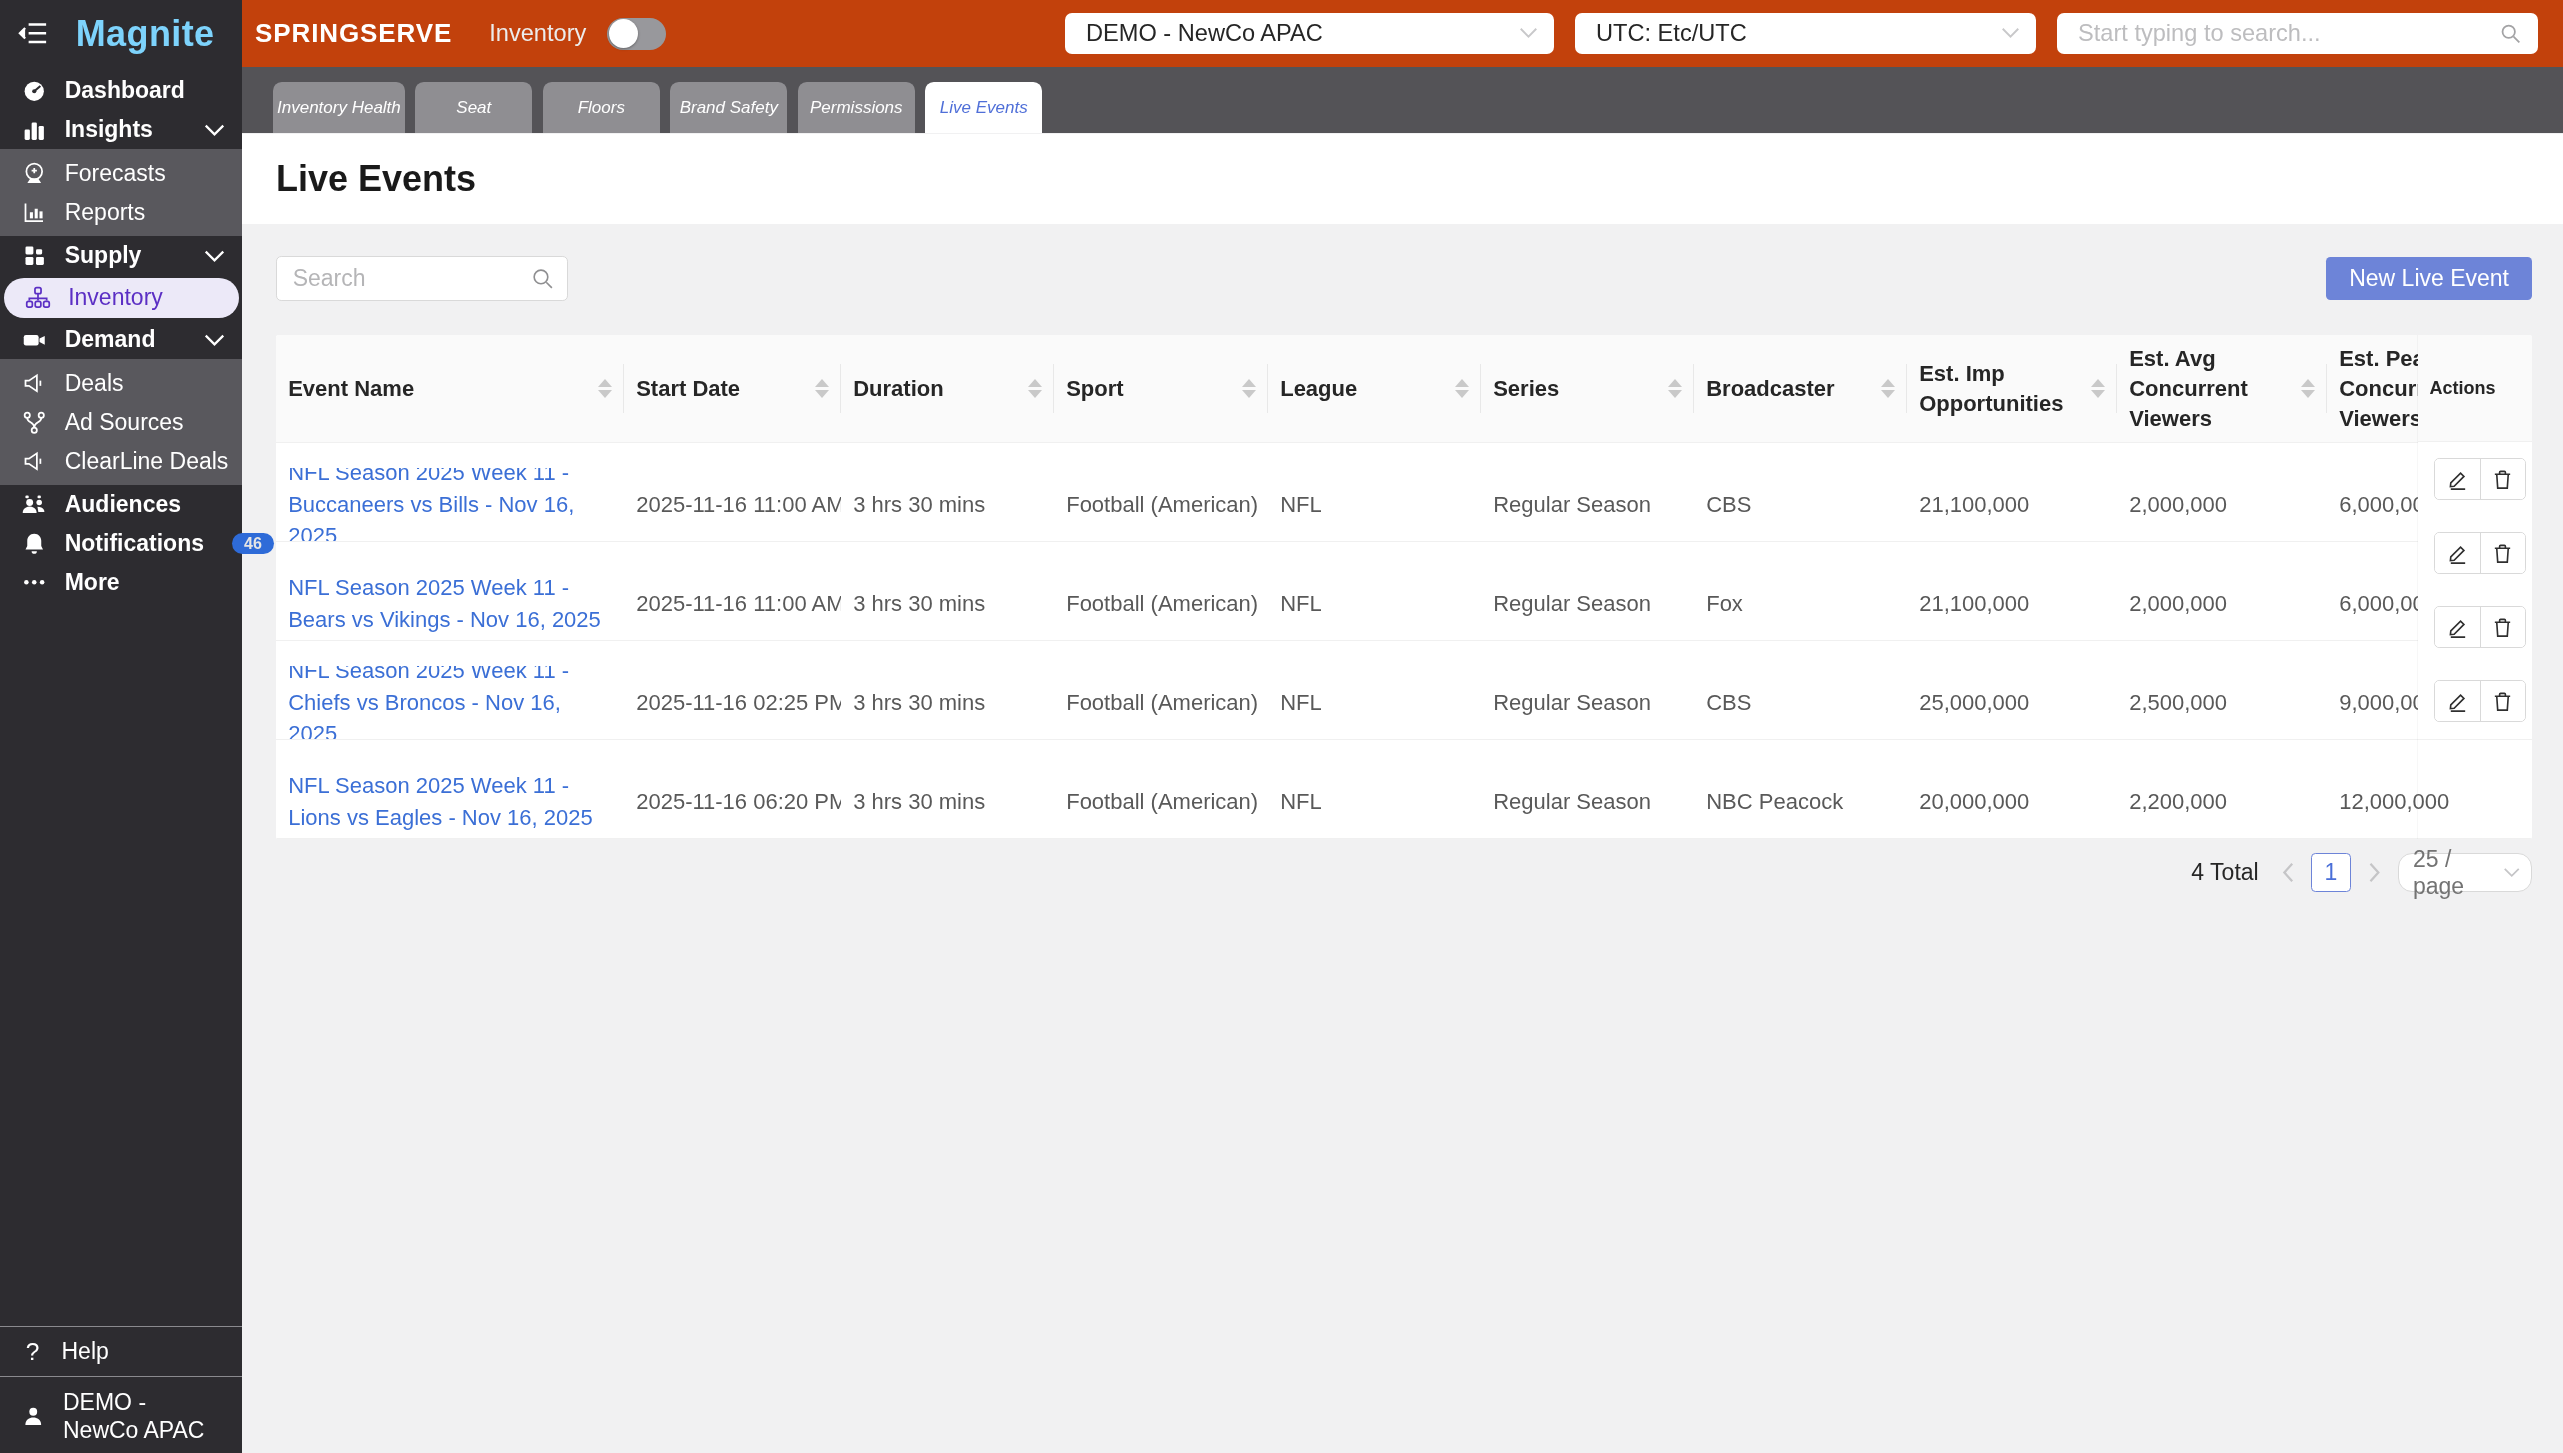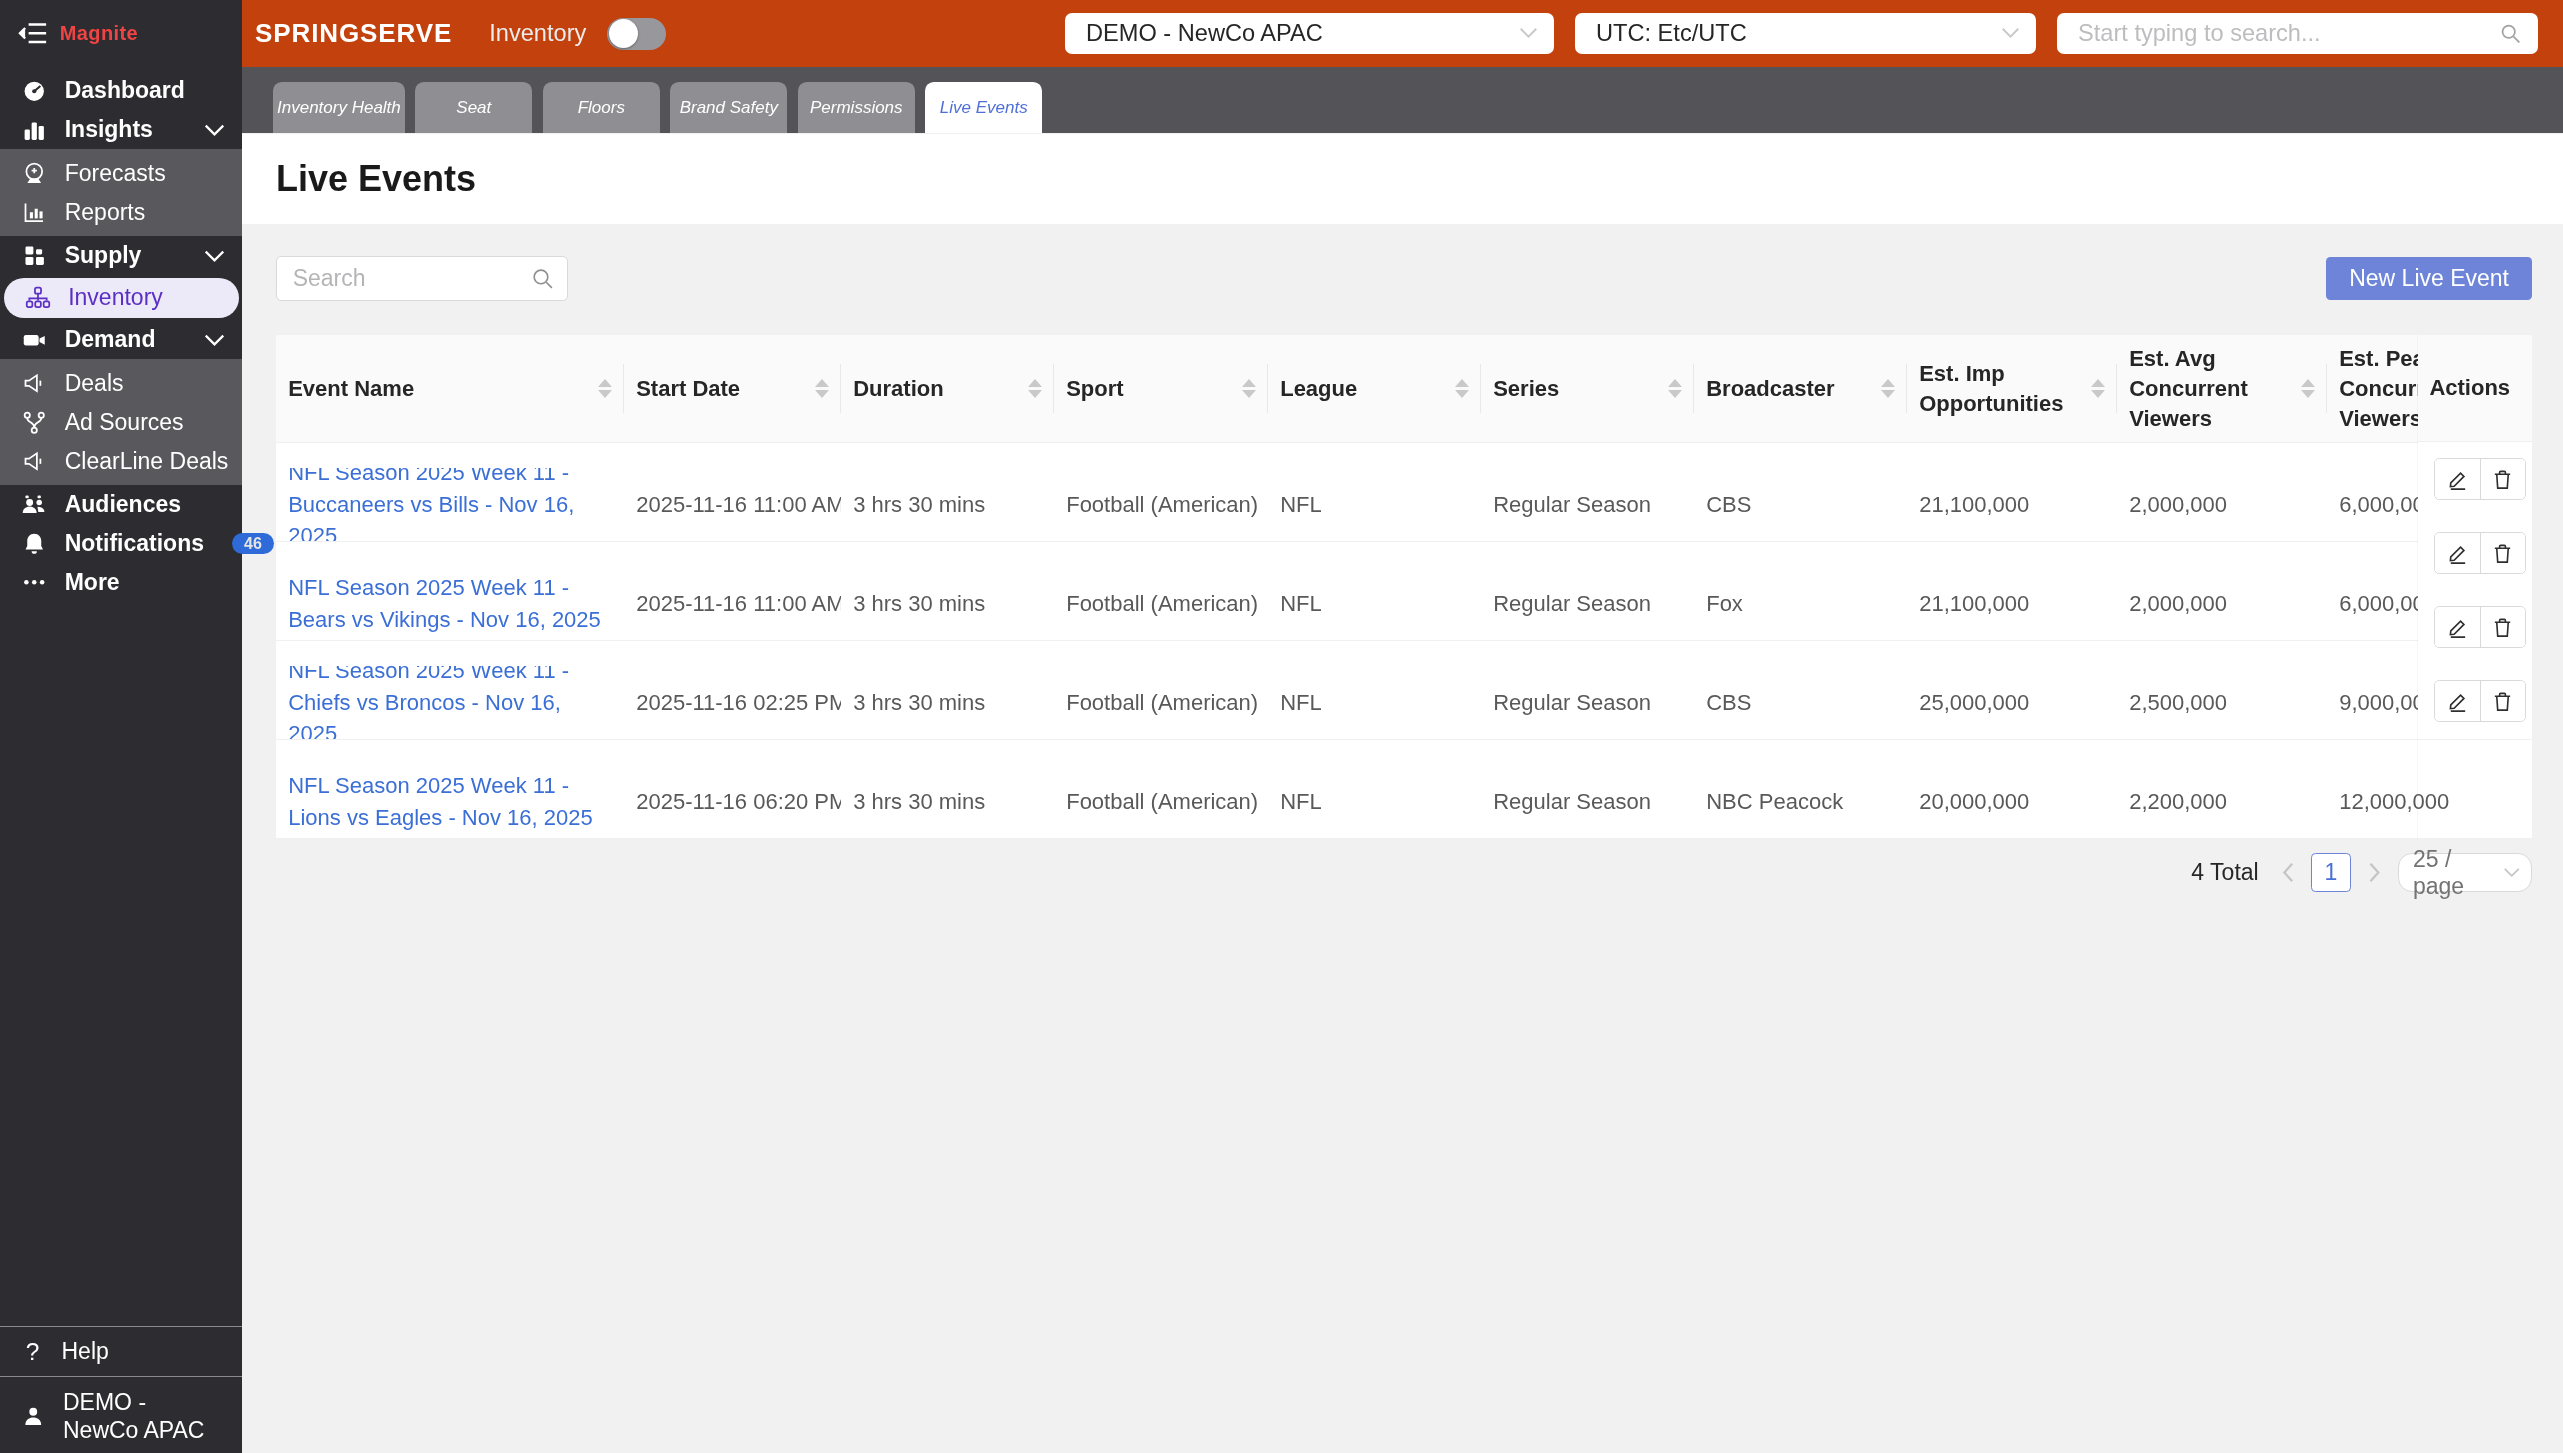--- a/index.html
+++ b/index.html
@@ -12,21 +12,21 @@
   }
   .screen { position: relative; width: 2563px; height: 1454px; overflow: hidden; }
 
   
   .sidebar {
     position: absolute; left: 0; top: 0; width: 242px; height: 1454px;
     background: #2d2c30; z-index: 30; color: #fff;
   }
   .logo-row { display: flex; align-items: center; height: 67px; padding-left: 17.5px; gap: 12.2px; }
   .logo-row svg { flex: 0 0 auto; }
-  .logo-text { font-size: 20px; font-weight: 700; letter-spacing: 0.4px; color: #ef4444; }
+  .logo-text { font-size: 36px; font-weight: 700; letter-spacing: 0.4px; color: #7dd3fc; margin-left: 16px; }
 
   .nav { padding-top: 4.4px; }
   .nav-item {
     display: flex; align-items: center; height: 39px; padding: 0 15.7px 0 19px;
     gap: 15.7px; cursor: pointer; color: #fff;
   }
   .nav-icon { width: 30px; display: flex; justify-content: center; align-items: center; flex: 0 0 30px; }
   .nav-label { font-size: 23px; font-weight: 700; white-space: nowrap; }
   .nav-chev { margin-left: auto; display: flex; }
   .nav-sub { background: #59585d; padding: 4.4px 0; }
@@ -108,21 +108,21 @@
   .sort .dn { border-top: 8.7px solid #c9c9c9; }
 
   .trow { border-bottom: 0.9px solid #f0f0f0; margin-top: 25px; }
   .td { display: flex; align-items: center; padding: 0 12.2px; height: 73px; font-size: 22px; color: #595959; overflow: hidden; white-space: nowrap; }
   .td.wrap { white-space: normal; }
   .td a { color: #3b6fd6; text-decoration: none; line-height: 31.5px; font-size: 22px; }
 
   
   .actions-overlay { position: absolute; top: 0; right: 0; width: 114px; height: 100%; z-index: 5; box-shadow: -0.9px 0 0 rgba(0,0,0,.04); }
   .actions-head { height: 107px; background: #fafafa; border-bottom: 0.9px solid #f0f0f0; display: flex; align-items: center; padding-left: 11.4px; }
-  .actions-head .th-label { font-size: 22px; font-weight: 700; color: #262626; }
+  .actions-head .th-label { font-size: 18px; font-weight: 700; color: #262626; }
   .actions-cell { height: 74px; background: #fff; display: flex; align-items: center; padding-left: 15.7px; }
   .btn-group { display: flex; border: 0.9px solid #d9d9d9; border-radius: 5.2px; background: #fff; overflow: hidden; }
   .icon-btn { width: 45px; height: 40px; display: flex; align-items: center; justify-content: center; cursor: pointer; background: #fff; border: 0; }
   .icon-btn + .icon-btn { border-left: 0.9px solid #d9d9d9; }
 
   
   .pagination { margin-top: 14px; width: 2256px; display: flex; align-items: center; justify-content: flex-end; gap: 15.7px; }
   .pg-total { font-size: 23px; color: #262626; margin-right: 5.2px; }
   .pg-chev { display: flex; align-items: center; cursor: pointer; }
   .pg-page { width: 40px; height: 39px; border: 0.9px solid #6d84d8; border-radius: 4.4px; background: #fff; color: #4a6fd8; font-size: 23px; display: flex; align-items: center; justify-content: center; cursor: pointer; }

